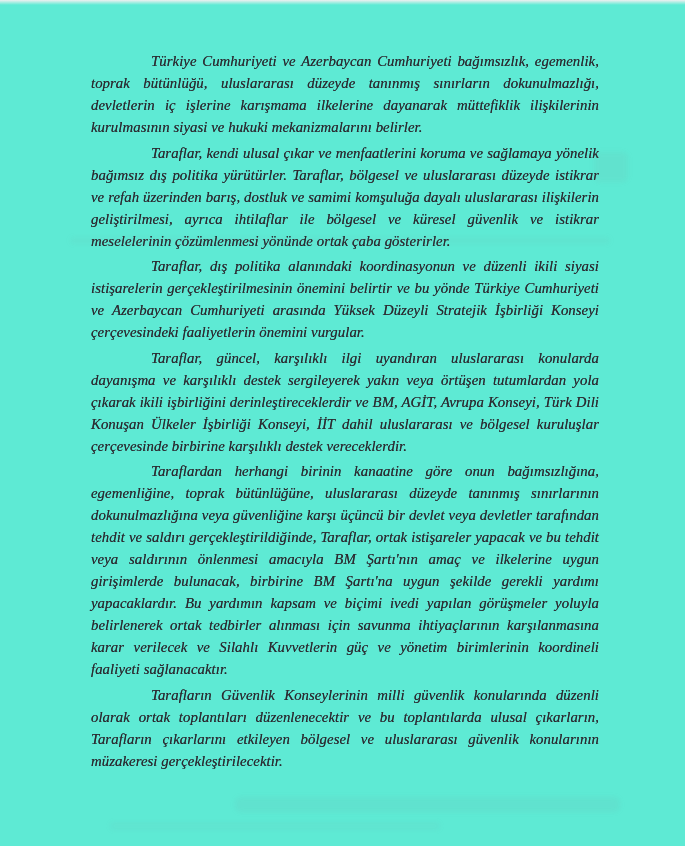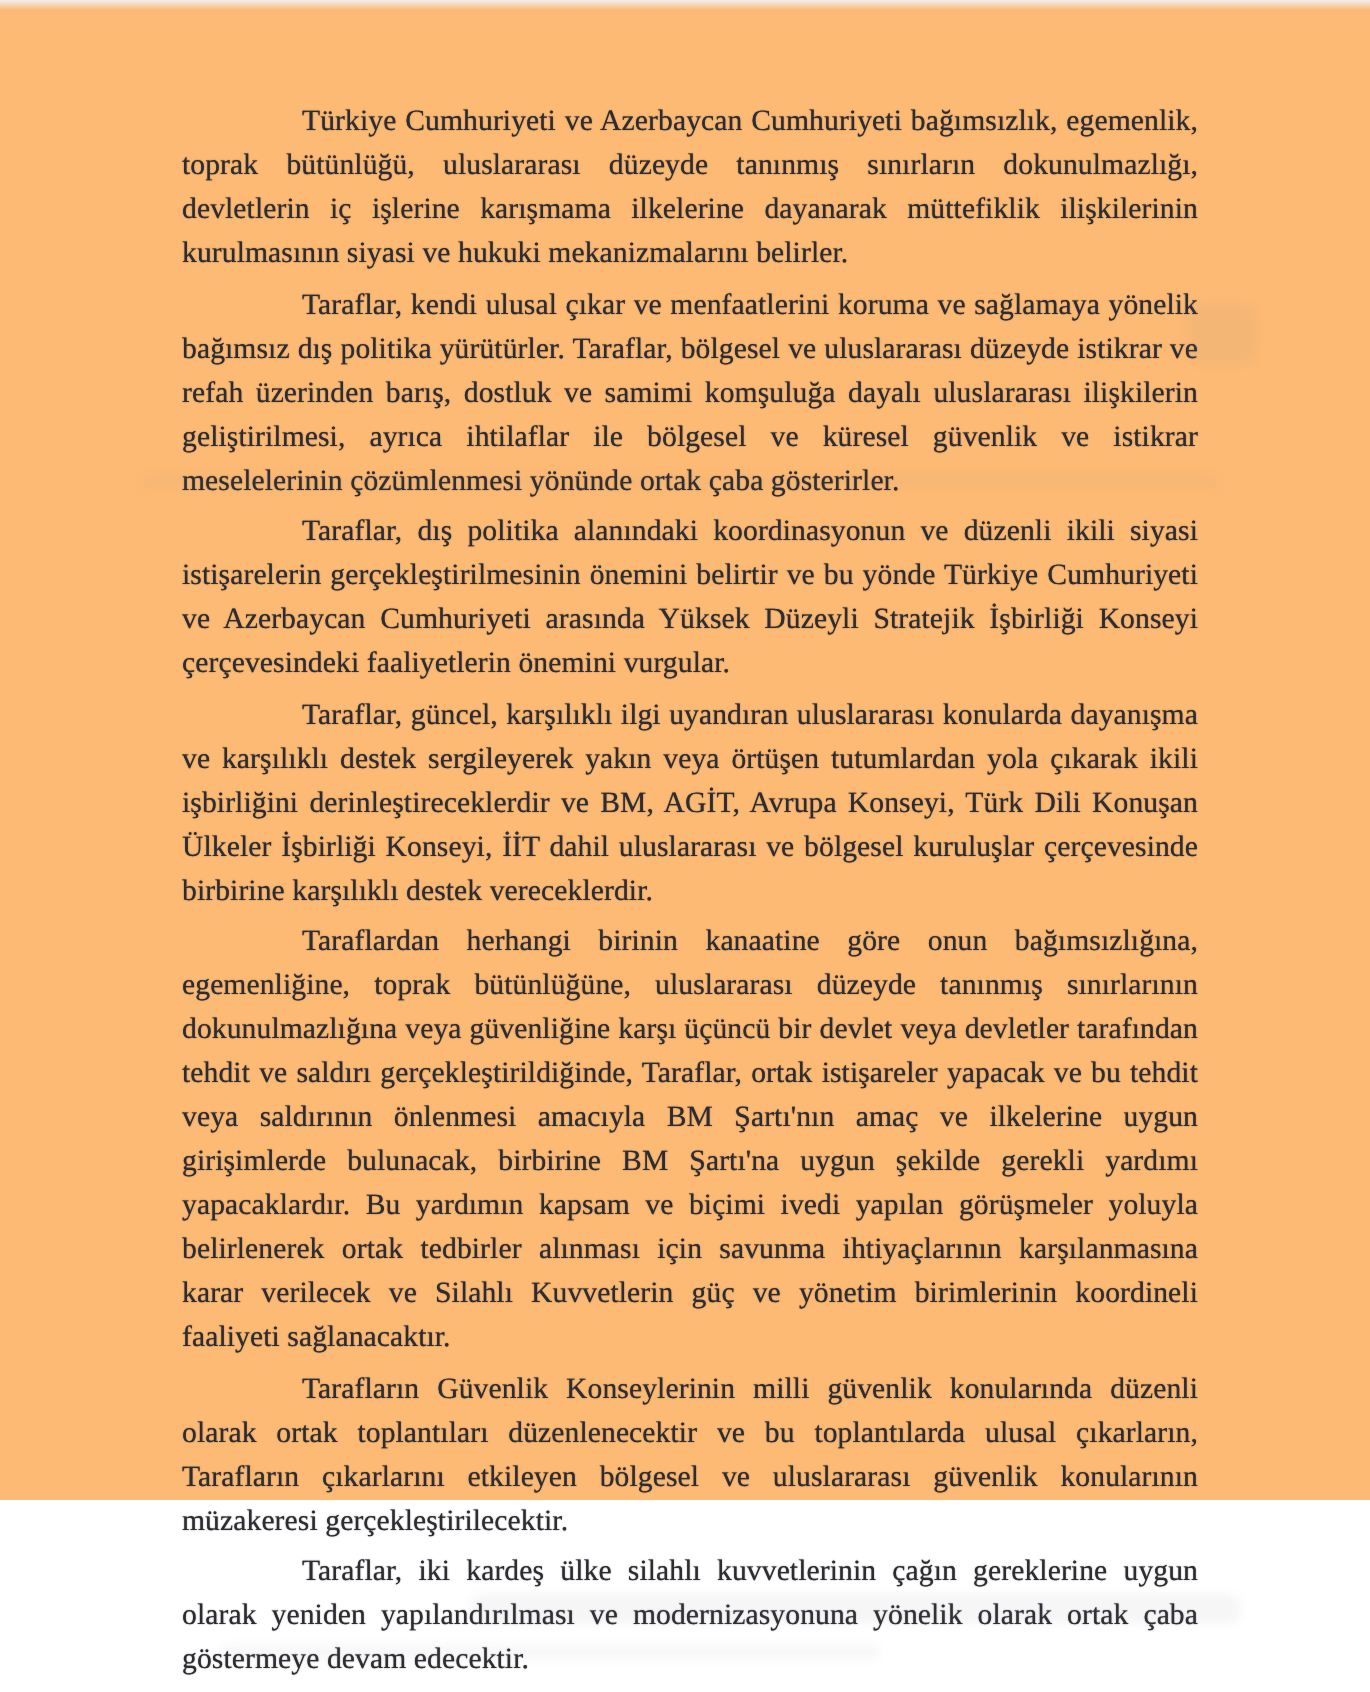--- a/index.html
+++ b/index.html
@@ -8,23 +8,24 @@
     background: #ffffff;
   }
   body {
     width: 685px;
     height: 846px;
     overflow: hidden;
   }
   .page {
     position: relative;
     width: 685px;
-    height: 750px;
-    background: #fdba74;
+    height: 846px;
+    background: #5eead4;
     font-family: "Liberation Serif", "DejaVu Serif", serif;
+    font-style: italic;
   }
   .top-edge {
     position: absolute;
     top: 0; left: 0;
     width: 100%;
     height: 5px;
     background: linear-gradient(#f0f0f0, rgba(255,255,255,0));
   }
   .text-block {
     position: absolute;
@@ -61,20 +62,19 @@
 <div class="page">
   <div class="top-edge"></div>
 
   <div class="text-block">
     <p>Türkiye Cumhuriyeti ve Azerbaycan Cumhuriyeti bağımsızlık, egemenlik, toprak bütünlüğü, uluslararası düzeyde tanınmış sınırların dokunulmazlığı, devletlerin iç işlerine karışmama ilkelerine dayanarak müttefiklik ilişkilerinin kurulmasının siyasi ve hukuki mekanizmalarını belirler.</p>
     <p>Taraflar, kendi ulusal çıkar ve menfaatlerini koruma ve sağlamaya yönelik bağımsız dış politika yürütürler. Taraflar, bölgesel ve uluslararası düzeyde istikrar ve refah üzerinden barış, dostluk ve samimi komşuluğa dayalı uluslararası ilişkilerin geliştirilmesi, ayrıca ihtilaflar ile bölgesel ve küresel güvenlik ve istikrar meselelerinin çözümlenmesi yönünde ortak çaba gösterirler.</p>
     <p>Taraflar, dış politika alanındaki koordinasyonun ve düzenli ikili siyasi istişarelerin gerçekleştirilmesinin önemini belirtir ve bu yönde Türkiye Cumhuriyeti ve Azerbaycan Cumhuriyeti arasında Yüksek Düzeyli Stratejik İşbirliği Konseyi çerçevesindeki faaliyetlerin önemini vurgular.</p>
     <p>Taraflar, güncel, karşılıklı ilgi uyandıran uluslararası konularda dayanışma ve karşılıklı destek sergileyerek yakın veya örtüşen tutumlardan yola çıkarak ikili işbirliğini derinleştireceklerdir ve BM, AGİT, Avrupa Konseyi, Türk Dili Konuşan Ülkeler İşbirliği Konseyi, İİT dahil uluslararası ve bölgesel kuruluşlar çerçevesinde birbirine karşılıklı destek vereceklerdir.</p>
     <p>Taraflardan herhangi birinin kanaatine göre onun bağımsızlığına, egemenliğine, toprak bütünlüğüne, uluslararası düzeyde tanınmış sınırlarının dokunulmazlığına veya güvenliğine karşı üçüncü bir devlet veya devletler tarafından tehdit ve saldırı gerçekleştirildiğinde, Taraflar, ortak istişareler yapacak ve bu tehdit veya saldırının önlenmesi amacıyla BM Şartı'nın amaç ve ilkelerine uygun girişimlerde bulunacak, birbirine BM Şartı'na uygun şekilde gerekli yardımı yapacaklardır. Bu yardımın kapsam ve biçimi ivedi yapılan görüşmeler yoluyla belirlenerek ortak tedbirler alınması için savunma ihtiyaçlarının karşılanmasına karar verilecek ve Silahlı Kuvvetlerin güç ve yönetim birimlerinin koordineli faaliyeti sağlanacaktır.</p>
     <p>Tarafların Güvenlik Konseylerinin milli güvenlik konularında düzenli olarak ortak toplantıları düzenlenecektir ve bu toplantılarda ulusal çıkarların, Tarafların çıkarlarını etkileyen bölgesel ve uluslararası güvenlik konularının müzakeresi gerçekleştirilecektir.</p>
-    <p>Taraflar, iki kardeş ülke silahlı kuvvetlerinin çağın gereklerine uygun olarak yeniden yapılandırılması ve modernizasyonuna yönelik olarak ortak çaba göstermeye devam edecektir.</p>
   </div>
 
   <div class="smudge smudge-bottom"></div>
   <div class="smudge smudge-right"></div>
   <div class="smudge smudge-midband"></div>
   <div class="smudge smudge-footband"></div>
 </div>
 
 </body></html>

